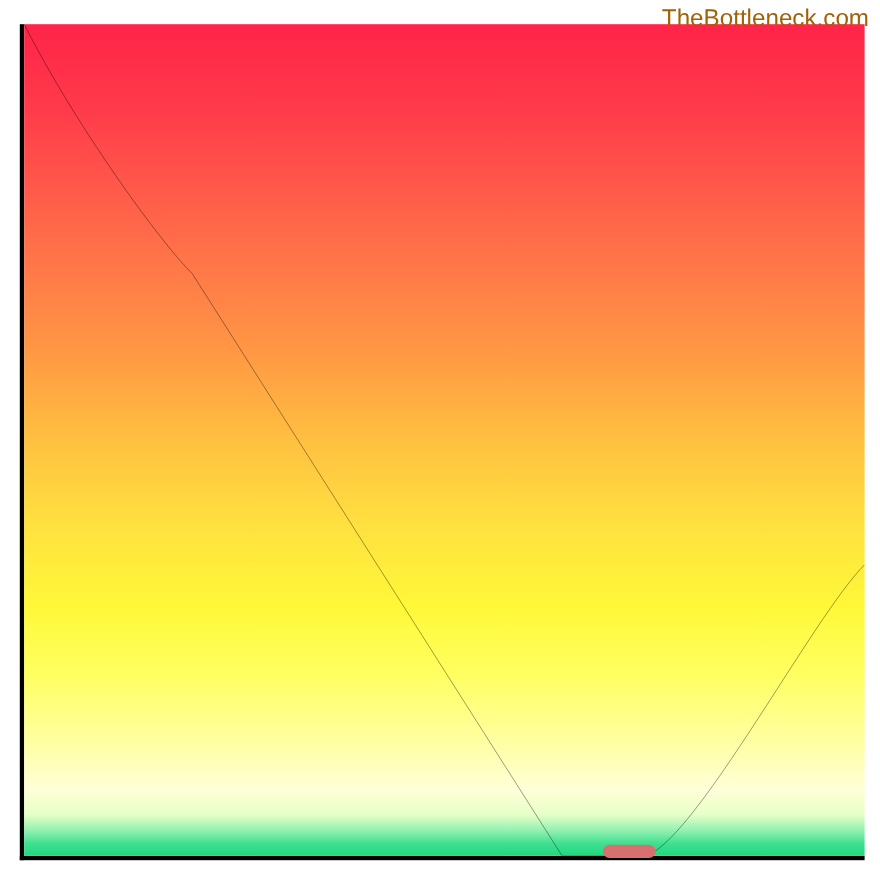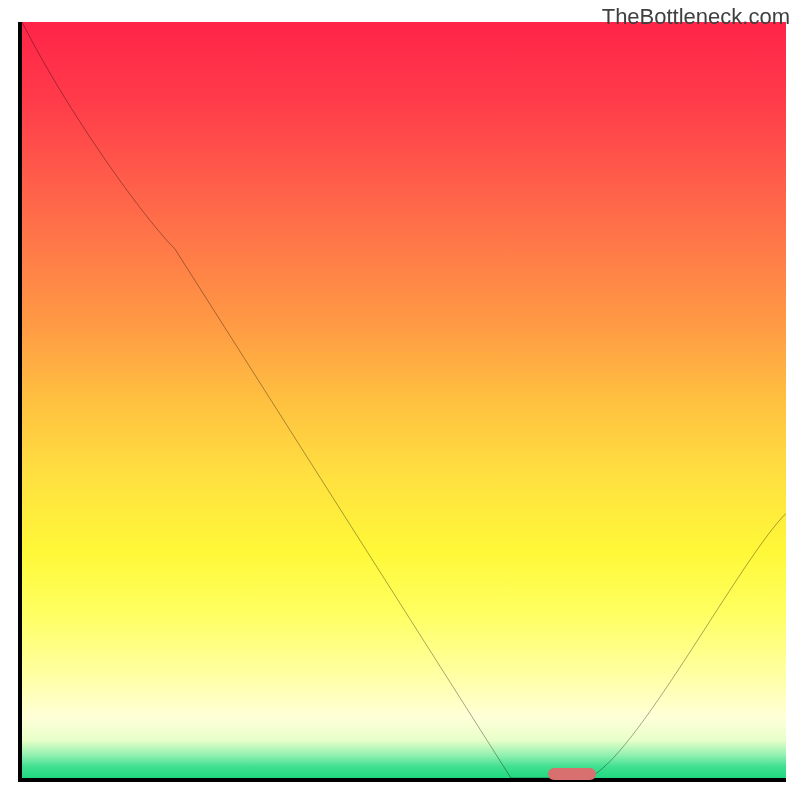--- a/index.html
+++ b/index.html
@@ -1,17 +1,17 @@
 <!DOCTYPE html>
 <html><head>
 <meta charset="utf-8">
 <style>
 body { margin: 0; padding: 0; width: 800px; height: 800px; position: relative; font-family: Arial, sans-serif; background: #fff; }
 .wrap { position: relative; width: 800px; height: 800px; }
-.watermark { position: absolute; top: 4px; right: 10px; color: #404040; font-size: 22px; font-weight: 500; z-index: 3; }
+.watermark { position: absolute; top: 4px; right: 10px; color: #a16207; font-size: 22px; font-weight: 500; z-index: 3; }
 .plot-frame { position: absolute; left: 18px; top: 22px; right: 14px; bottom: 18px; border-left: 4px solid #000; border-bottom: 4px solid #000; box-sizing: border-box; }
 .gradient { position: absolute; inset: 0; background: linear-gradient(to bottom,
  #ff2448 0%,
  #ff3a4a 10%,
  #ff5a4a 20%,
  #ff7a48 30%,
  #ff9a44 40%,
  #ffc040 50%,
  #ffe040 60%,
  #fff838 70%,

